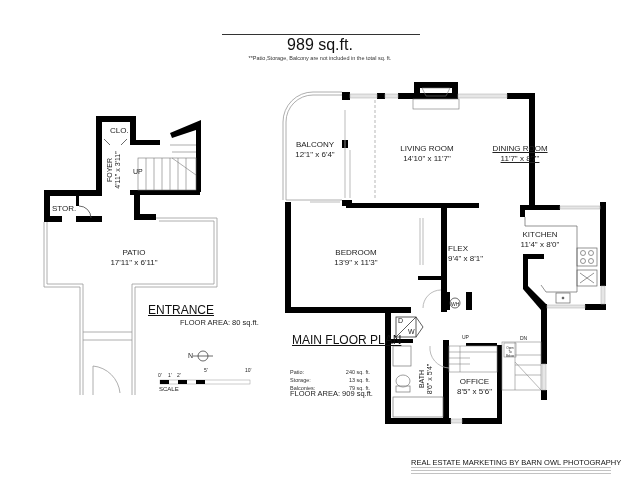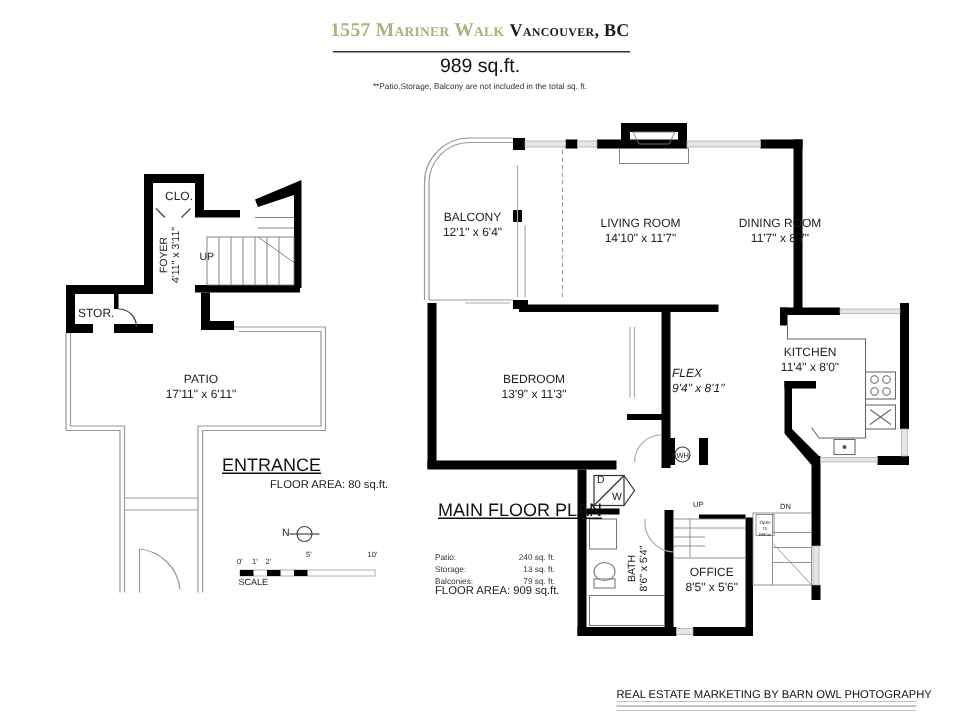--- a/index.html
+++ b/index.html
@@ -2,44 +2,40 @@
 <html><head>
 <meta charset="utf-8">
 <style>
   html, body { margin:0; padding:0; background:#ffffff; }
   body { width:640px; height:480px; position:relative; overflow:hidden; font-family:"Liberation Sans", sans-serif; color:#222; }
   .header { position:absolute; left:0; top:0; width:640px; height:70px; }
   .title { position:absolute; top:12px; left:0; width:640px; text-align:center; font-family:"Liberation Serif", serif; font-weight:bold; font-size:13px; letter-spacing:0.2px; }
   .title .addr { color:#a6b57e; font-variant:small-caps; }
   .title .city { color:#1a1a1a; font-variant:small-caps; font-size:12px; }
   .rule { position:absolute; top:34px; left:222px; width:198px; height:1px; background:#333; }
-  .sqft { position:absolute; top:36px; left:0; width:640px; text-align:center; font-size:13px; color:#111; }
+  .sqft { position:absolute; top:36px; left:0; width:640px; text-align:center; font-size:16px; color:#111; }
   .note { position:absolute; top:55px; left:0; width:640px; text-align:center; font-size:5.5px; color:#333; }
   svg.plan { position:absolute; left:0; top:0; }
   .lbl { position:absolute; font-size:8px; color:#222; text-align:center; line-height:10px; white-space:nowrap; }
   .lbl.small { font-size:7px; }
   .lbl.tiny { font-size:5px; line-height:6px; }
   .heading { position:absolute; font-size:12px; color:#111; text-decoration:underline; white-space:nowrap; }
   .sub { position:absolute; font-size:7.5px; color:#222; white-space:nowrap; }
   .areas { position:absolute; left:290px; top:368px; font-size:5.5px; color:#333; line-height:8px; }
   .areas .row { display:flex; }
   .areas .k { width:46px; }
   .areas .v { width:34px; text-align:right; }
   .vert { position:absolute; transform:rotate(-90deg); transform-origin:center center; font-size:7px; line-height:8px; text-align:center; white-space:nowrap; }
   .footer { position:absolute; left:411px; top:458px; font-size:7.5px; color:#111; white-space:nowrap; }
   .fine { position:absolute; left:411px; top:467px; width:200px; height:8px; background:repeating-linear-gradient(180deg,#9a9a9a 0 1px,#fff 1px 3px); opacity:0.6; }
 </style>
 </head>
 <body>
 
 <div class="header">
-  <div class="title">
-    <span class="addr">1557 Mariner Walk</span>
-    <span class="city">Vancouver, BC</span>
-  </div>
   <div class="rule"></div>
   <div class="sqft">989 sq.ft.</div>
   <div class="note">**Patio,Storage, Balcony are not included in the total sq. ft.</div>
 </div>
 
 <svg class="plan" width="640" height="480" viewBox="0 0 640 480">
 
   <g fill="#000">
 
     <rect x="96" y="116" width="6" height="80"></rect>
@@ -248,33 +244,33 @@
 <div class="lbl tiny" style="left:159px;top:386px;font-size:6px;">SCALE</div>
 
 <div class="lbl" style="left:290px;top:140px;width:50px;">
   <div>BALCONY</div>
   <div>12'1" x 6'4"</div>
 </div>
 <div class="lbl" style="left:392px;top:144px;width:70px;">
   <div>LIVING ROOM</div>
   <div>14'10" x 11'7"</div>
 </div>
-<div class="lbl" style="left:485px;top:144px;width:70px;">
+<div class="lbl" style="left:485px;top:144px;width:70px;text-decoration:underline;">
   <div>DINING ROOM</div>
   <div>11'7" x 8'7"</div>
 </div>
 <div class="lbl" style="left:515px;top:230px;width:50px;">
   <div>KITCHEN</div>
   <div>11'4" x 8'0"</div>
 </div>
 <div class="lbl" style="left:326px;top:248px;width:60px;">
   <div>BEDROOM</div>
   <div>13'9" x 11'3"</div>
 </div>
-<div class="lbl" style="left:448px;top:244px;text-align:left;font-style:italic;">
+<div class="lbl" style="left:448px;top:244px;text-align:left;">
   <div>FLEX</div>
   <div>9'4" x 8'1"</div>
 </div>
 <div class="vert" style="left:406px;top:371px;width:40px;">
   <div>BATH</div>
   <div>8'6" x 5'4"</div>
 </div>
 <div class="lbl" style="left:452px;top:377px;width:45px;">
   <div>OFFICE</div>
   <div>8'5" x 5'6"</div>

